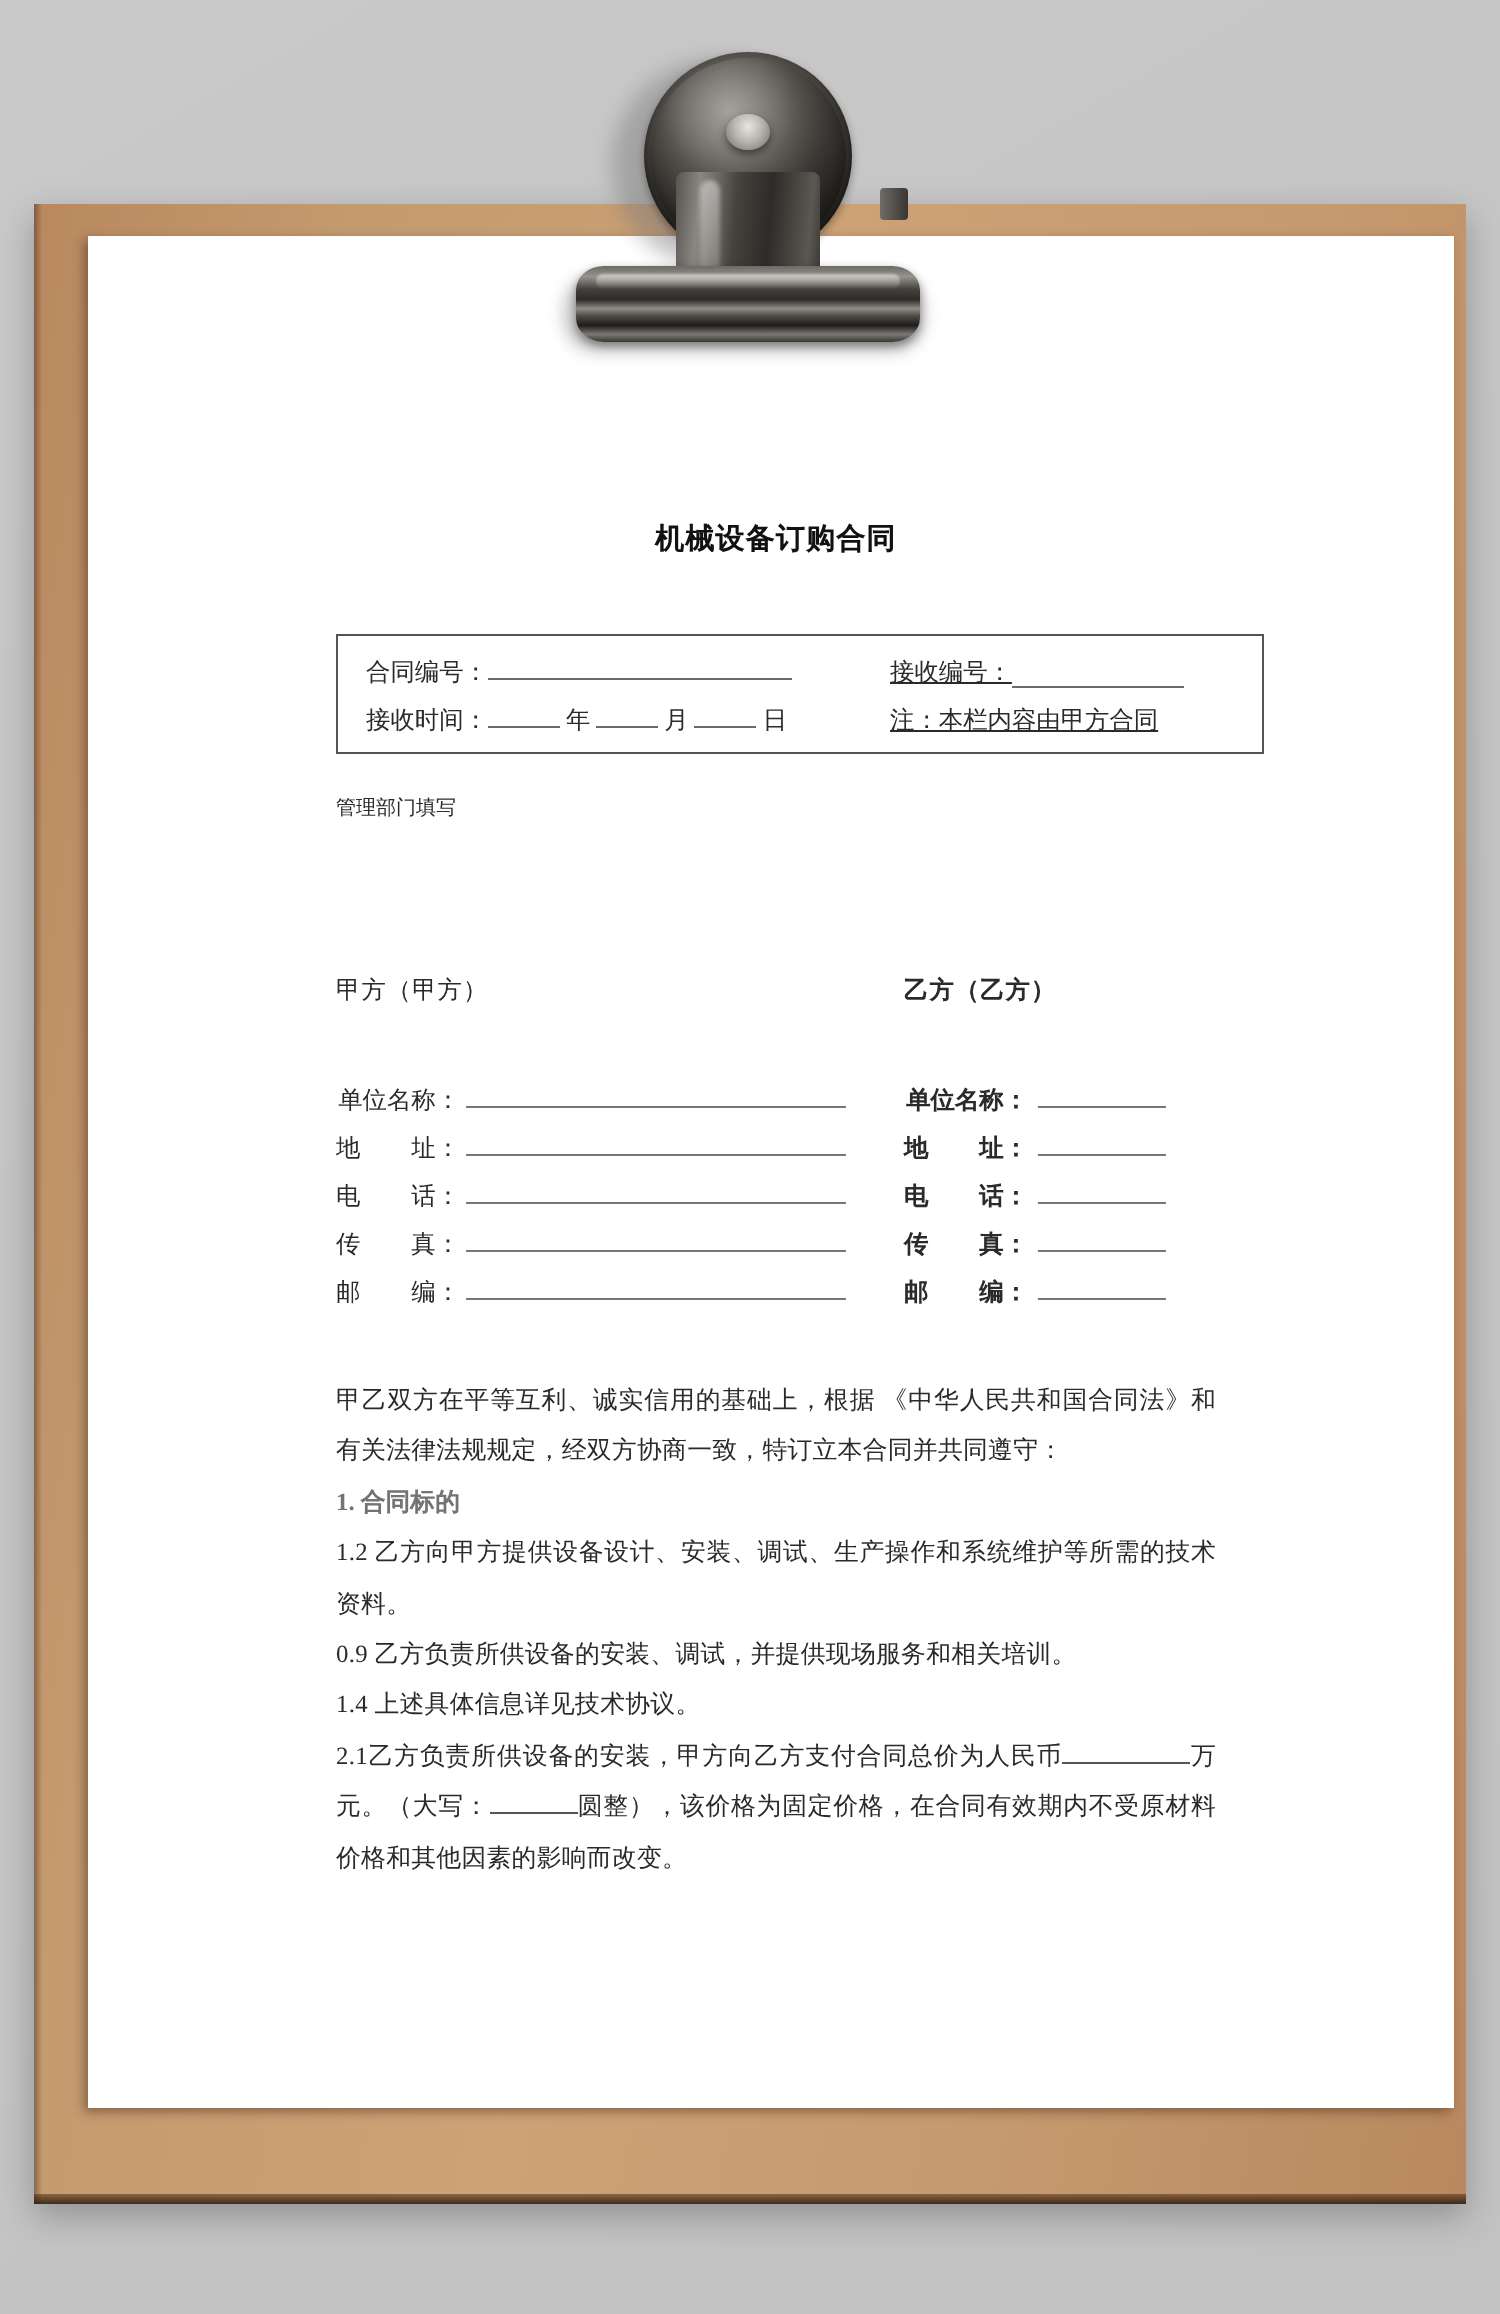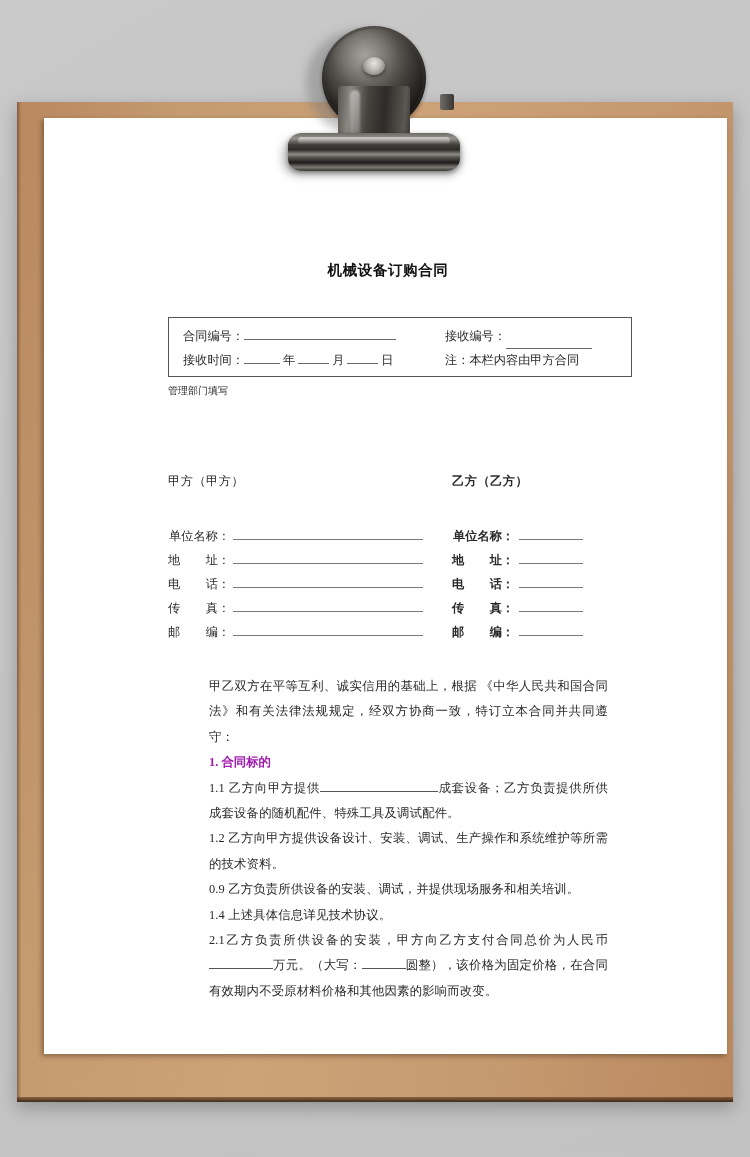--- a/index.html
+++ b/index.html
@@ -80,30 +80,30 @@
     color: #111;
     margin: 0 0 34px 0;
   }
 
   
   .hdr-box {
     border: 1px solid #555;
     width: 464px;
     box-sizing: border-box;
     padding: 6px 0 4px 14px;
-    margin-bottom: 2px;
+    margin-bottom: 16px;
   }
   .hdr-row {
     display: flex;
     align-items: baseline;
     height: 24px;
     white-space: nowrap;
   }
   .hdr-left { width: 262px; display: flex; align-items: baseline; }
-  .hdr-right { display: flex; align-items: flex-end; }
+  .hdr-right { display: flex; align-items: center; text-decoration: underline; }
   .lbl { font-size: 12.2px; }
   .ul {
     display: inline-block;
     border-bottom: 1px solid #6a6a6a;
     height: 13px;
   }
   .ul-w160 { width: 152px; }
   .ul-w90  { width: 86px; }
   .ul-w38  { width: 36px; }
   .ul-w32  { width: 31px; }
@@ -141,34 +141,34 @@
   .fl-wide  { width: 62px; }
   .fl-spaced {
     width: 62px;
     display: inline-flex;
     justify-content: space-between;
   }
   .fld-a { width: 190px; border-bottom: 1px solid #777; height: 13px; margin-left: 3px; }
   .fld-b { width: 64px;  border-bottom: 1px solid #777; height: 13px; margin-left: 5px; }
 
   
-  .body-sec { margin-top: 30px; margin-left: 41px; }
+  .body-sec { margin-top: 30px; }
   p.para {
     margin: 0;
     font-size: 12.4px;
     line-height: 25.4px;
     text-align: justify;
     letter-spacing: 0.15px;
   }
   p.heading {
     margin: 0;
     font-size: 12.4px;
     line-height: 25.4px;
     font-weight: bold;
-    color: #a21caf;
+    color: #737373;
   }
   .inline-ul {
     display: inline-block;
     border-bottom: 1px solid #555;
     height: 12px;
     vertical-align: baseline;
   }
   .iul-120 { width: 118px; }
   .iul-66  { width: 64px; }
   .iul-45  { width: 44px; }
@@ -410,24 +410,20 @@
         </div>
 
       </div>
 
       <div class="body-sec">
 
         <p class="para">甲乙双方在平等互利、诚实信用的基础上，根据 《中华人民共和国合同法》和有关法律法规规定，经双方协商一致，特订立本合同并共同遵守：</p>
 
         <p class="heading">1. 合同标的</p>
 
-        <p class="para">
-          <span>1.1</span>
-          <span>乙方向甲方提供</span><span class="inline-ul iul-120"></span><span>成套设备；乙方负责提供所供成套设备的随机配件、特殊工具及调试配件。</span>
-        </p>
 
         <p class="para">
           <span>1.2</span>
           <span>乙方向甲方提供设备设计、安装、调试、生产操作和系统维护等所需的技术资料。</span>
         </p>
 
         <p class="para">
           <span>0.9</span>
           <span>乙方负责所供设备的安装、调试，并提供现场服务和相关培训。</span>
         </p>

